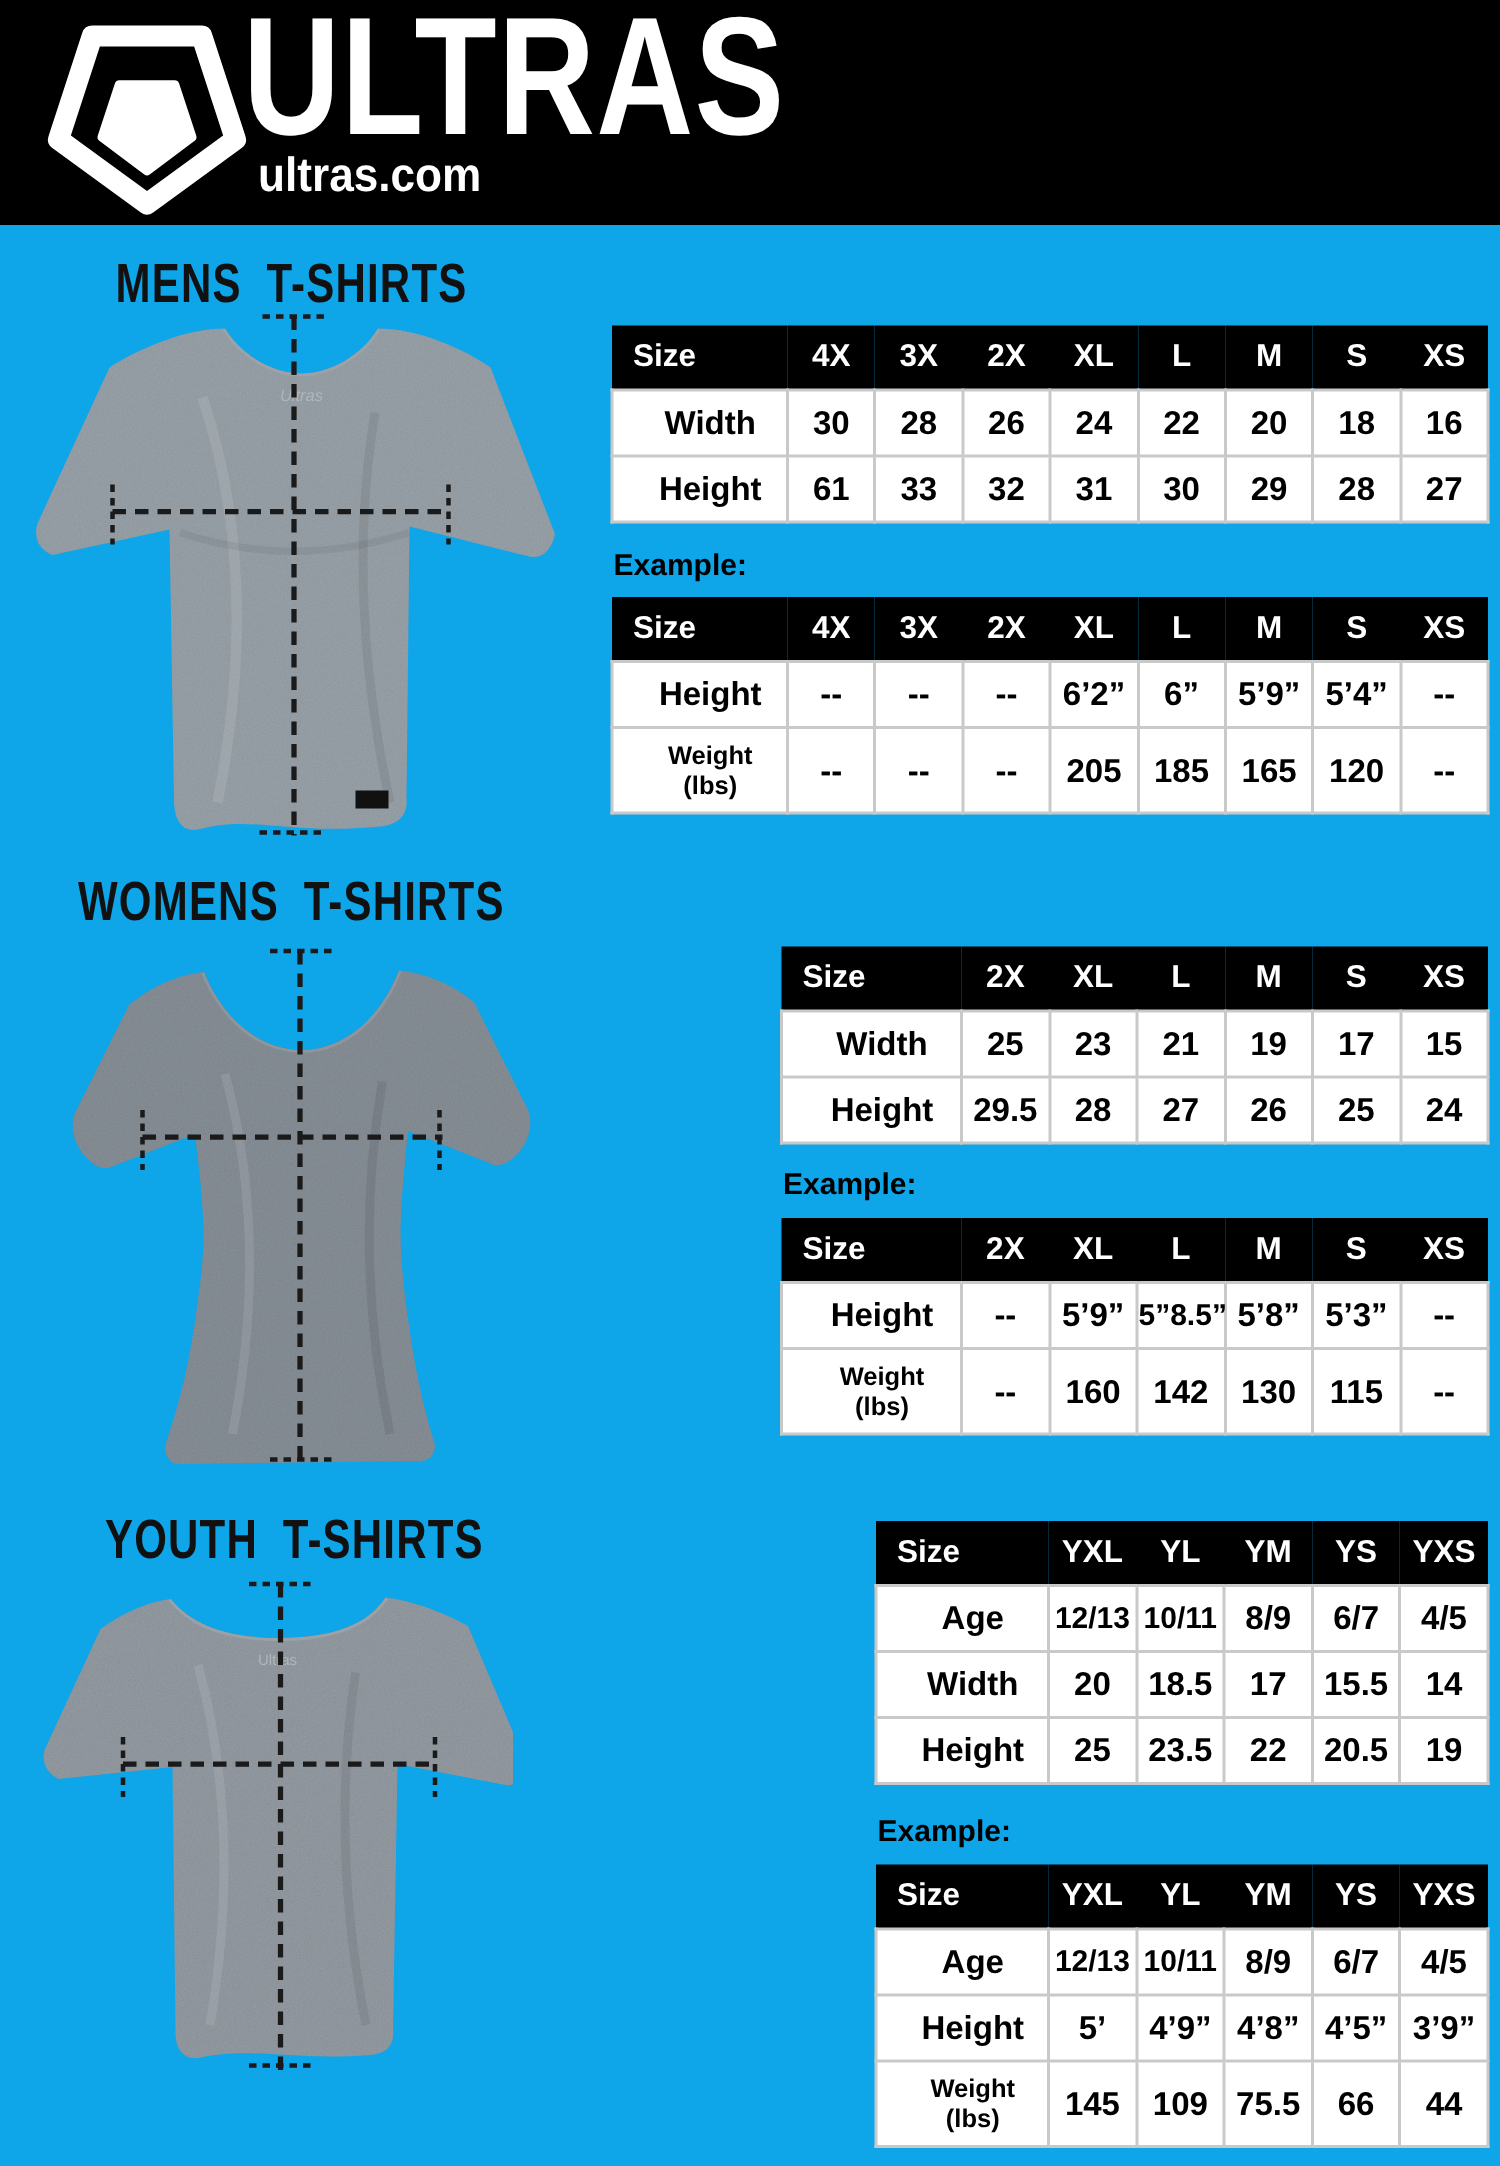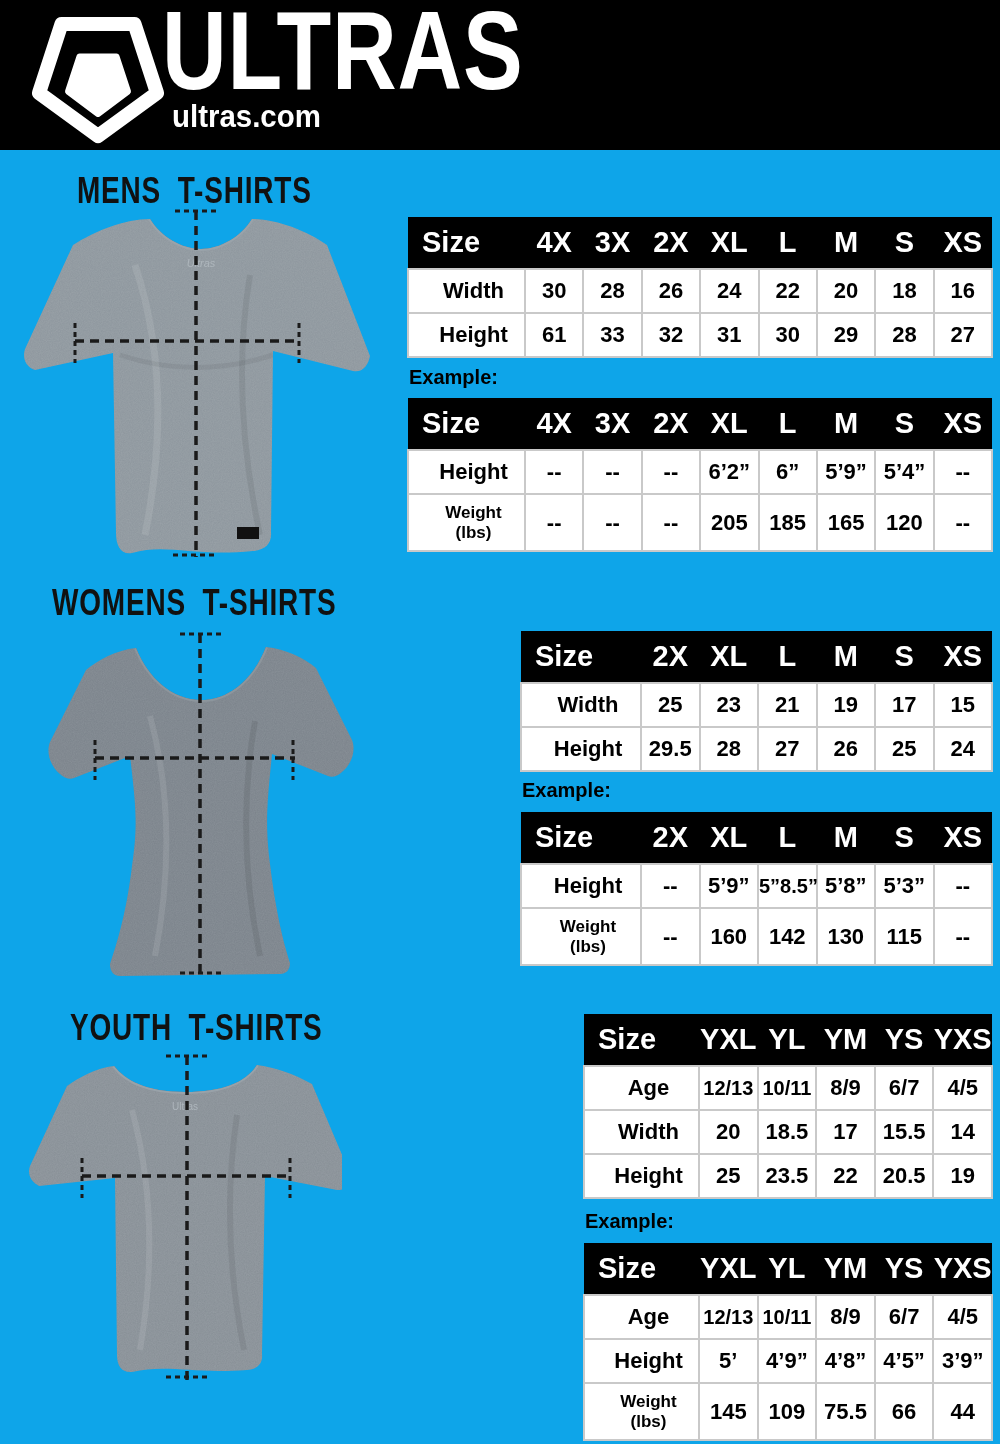--- a/index.html
+++ b/index.html
@@ -29,21 +29,21 @@
   
   .tblbox{position:absolute;}
   #tb-mens-1{left:407px;top:217px;width:586px;}
   #tb-mens-2{left:407px;top:398px;width:586px;}
   #tb-womens-1{left:520px;top:631px;width:473px;}
   #tb-womens-2{left:520px;top:812px;width:473px;}
   #tb-youth-1{left:583px;top:1014px;width:410px;}
   #tb-youth-2{left:583px;top:1243px;width:410px;}
 
   table.sizes{border-collapse:collapse;width:100%;table-layout:fixed;}
-  table.sizes thead th{background:var(--ink,#000);color:#fff;font-size:29px;font-weight:bold;
+  table.sizes thead th{background:var(--ink,#000);color:#fff;font-size:21px;font-weight:bold;
       text-align:center;padding:9px 0;border:none;margin-left:47px;}
   table.sizes thead th.lbl{text-align:left;padding-left:14px;}
   table.sizes tbody td{background:#fff;border:2px solid var(--grid,#c9c9c9);color:#000;
       font-size:22px;font-weight:bold;text-align:center;padding:8px 0;height:26px;vertical-align:middle;}
   table.sizes tbody td.lbl{text-align:center;padding-left:14px;}
   table.sizes tbody td.two-line{white-space:pre-line;font-size:17px;line-height:1.15;margin-top:28px;}
   table.sizes tbody td.tight{font-size:20px;}
 
   
   .shirt{position:absolute;}

